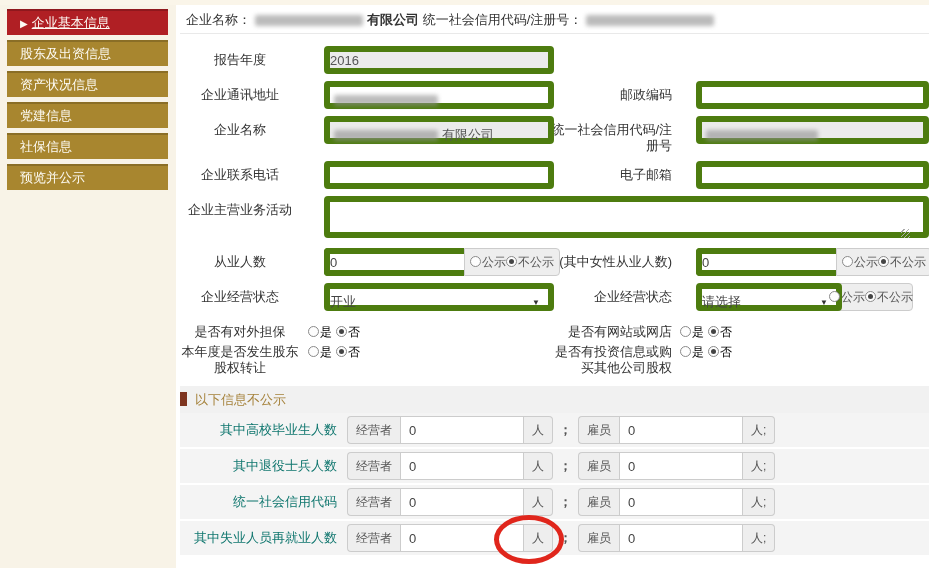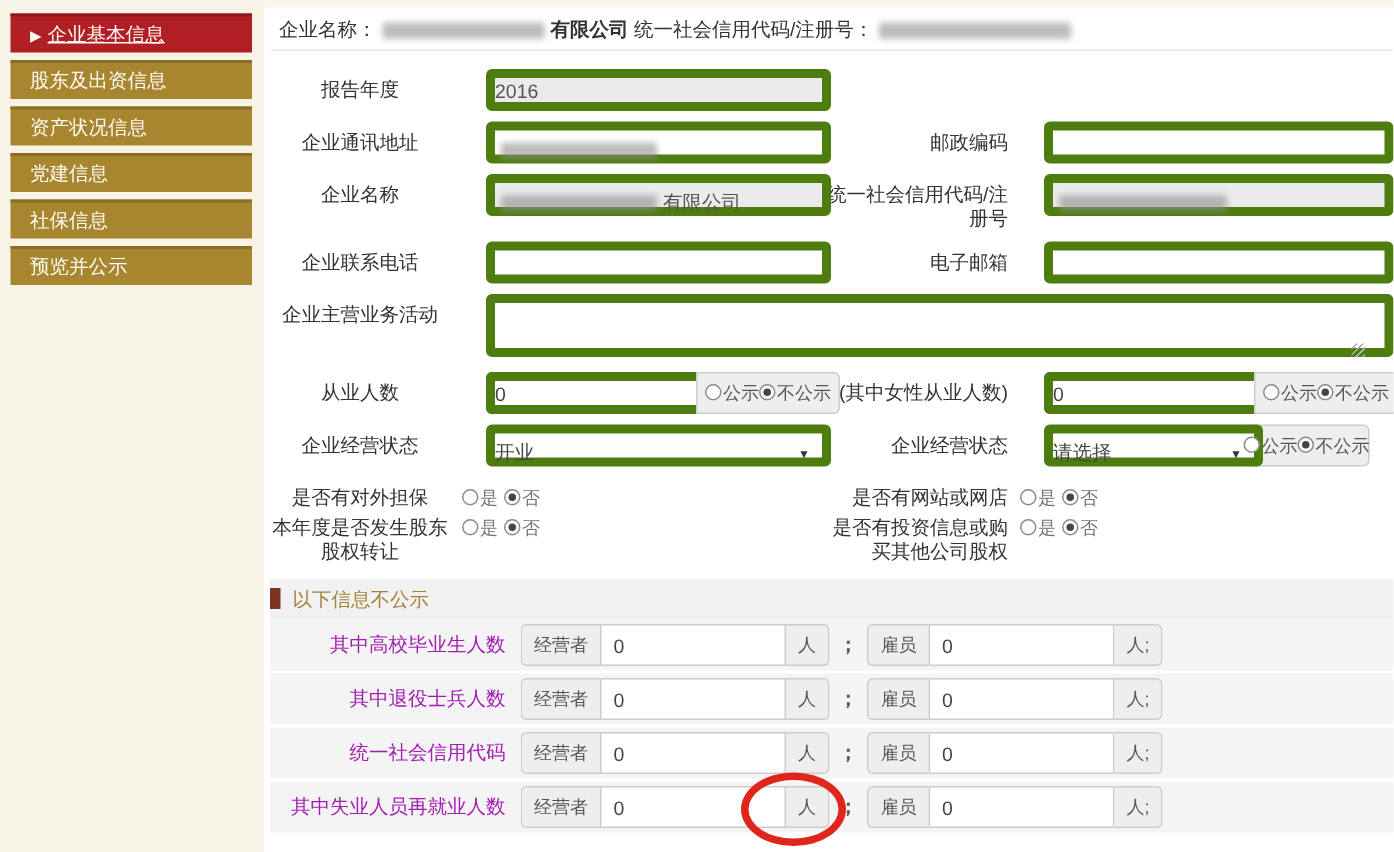--- a/index.html
+++ b/index.html
@@ -50,30 +50,30 @@
   .selwrap { position:relative; width:100%; }
   .selbox { line-height:26px; cursor:pointer; position:relative; }
   .selbox .arrow { position:absolute; right:8px; top:0; font-size:8px; line-height:28px; color:#333; }
   .selwrap.narrow { width:146px; }
   .pubbox { width:85px; margin-left:2px; background:#EEE; border:1px solid #CCC; border-radius:4px; height:28px;
             line-height:26px; font-size:12px; color:#555; text-align:center; white-space:nowrap; }
 
   .rd { display:inline-block; width:11px; height:11px; border:1px solid #8A8A8A; border-radius:50%;
         background:#FDFDFD; vertical-align:-1px; margin-right:1px; position:relative; }
   .rd.on::after { content:""; position:absolute; left:2px; top:2px; width:5px; height:5px; border-radius:50%; background:#444; }
-  .radioline { padding-top:6px; line-height:16px; white-space:nowrap; font-size:12px; color:#737373; }
+  .radioline { padding-top:6px; line-height:16px; white-space:nowrap; font-size:12px; color:#000000; }
   .radioline .opt { margin-right:4px; }
 
   
   .sechead { margin-top:10px; height:27px; line-height:27px; background:#F1F1F1; }
   .secbar { display:inline-block; width:7px; height:14px; background:#7E3520; vertical-align:-2px; margin-right:8px; }
   .sectitle { color:#A5823B; font-size:13px; }
 
   .band { background:#F4F4F4; border-bottom:2px solid #FFF; height:36px; display:flex; align-items:center; }
-  .band .blbl { width:167px; text-align:right; padding-right:10px; color:#a21caf; }
+  .band .blbl { width:167px; text-align:right; padding-right:10px; color:#0f766e; }
   .grp { display:flex; height:28px; }
   .grp .ga { background:#EEE; border:1px solid #CCC; height:28px; line-height:26px; padding:0 8px; font-size:12px; color:#555; white-space:nowrap; }
   .grp .ga.first { border-radius:4px 0 0 4px; border-right:none; }
   .grp .ga.last { border-radius:0 4px 4px 0; border-left:none; }
   .grp input.gin { width:124px; height:28px; border:1px solid #CCC; font-family:inherit; font-size:13px; color:#444; padding:0 8px; outline:none; }
   .gsep { line-height:28px; font-weight:bold; color:#555; padding:0 6px; }
 
   .redcircle { position:absolute; left:494px; top:515px; width:70px; height:49px;
                border:5px solid #E0261C; border-radius:50%; pointer-events:none; z-index:5; }
 </style>

